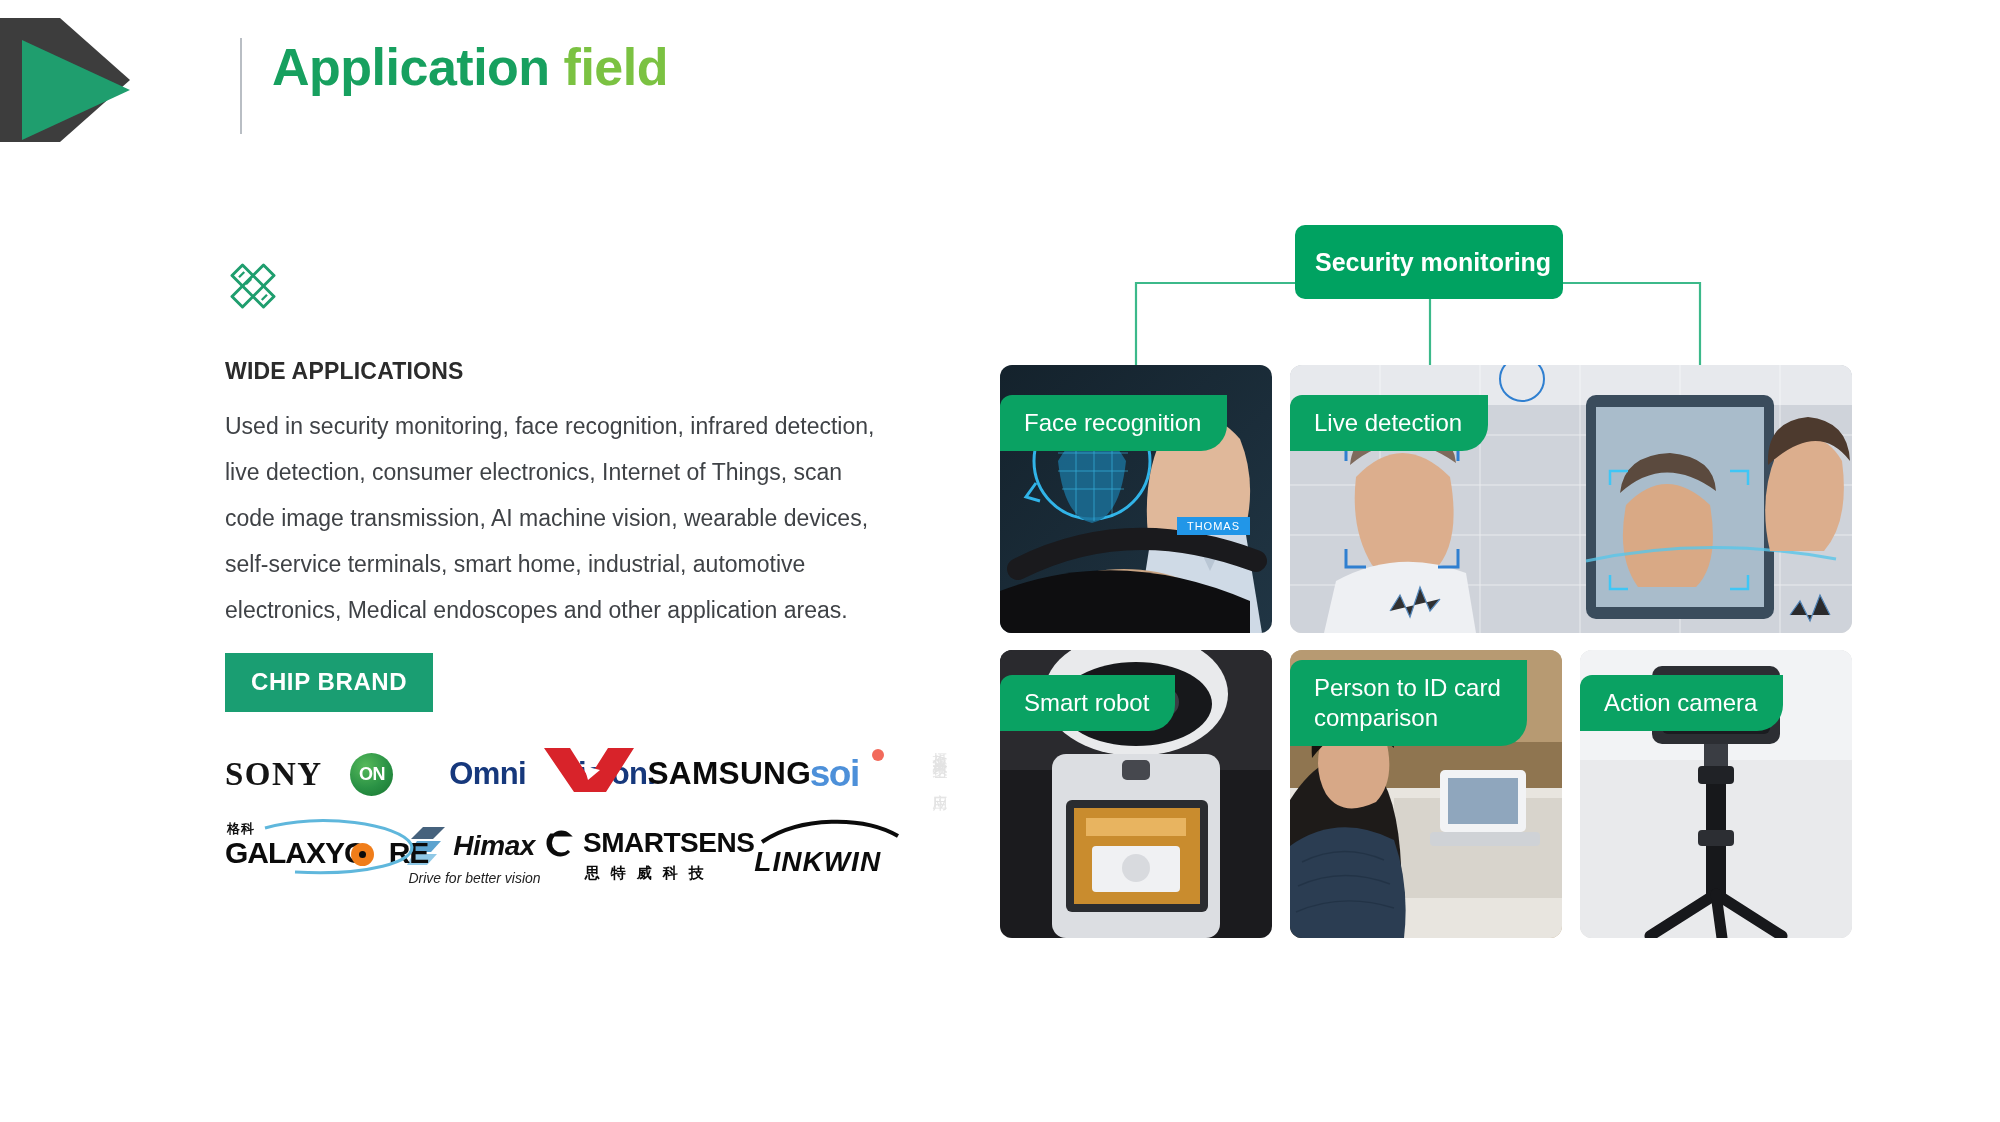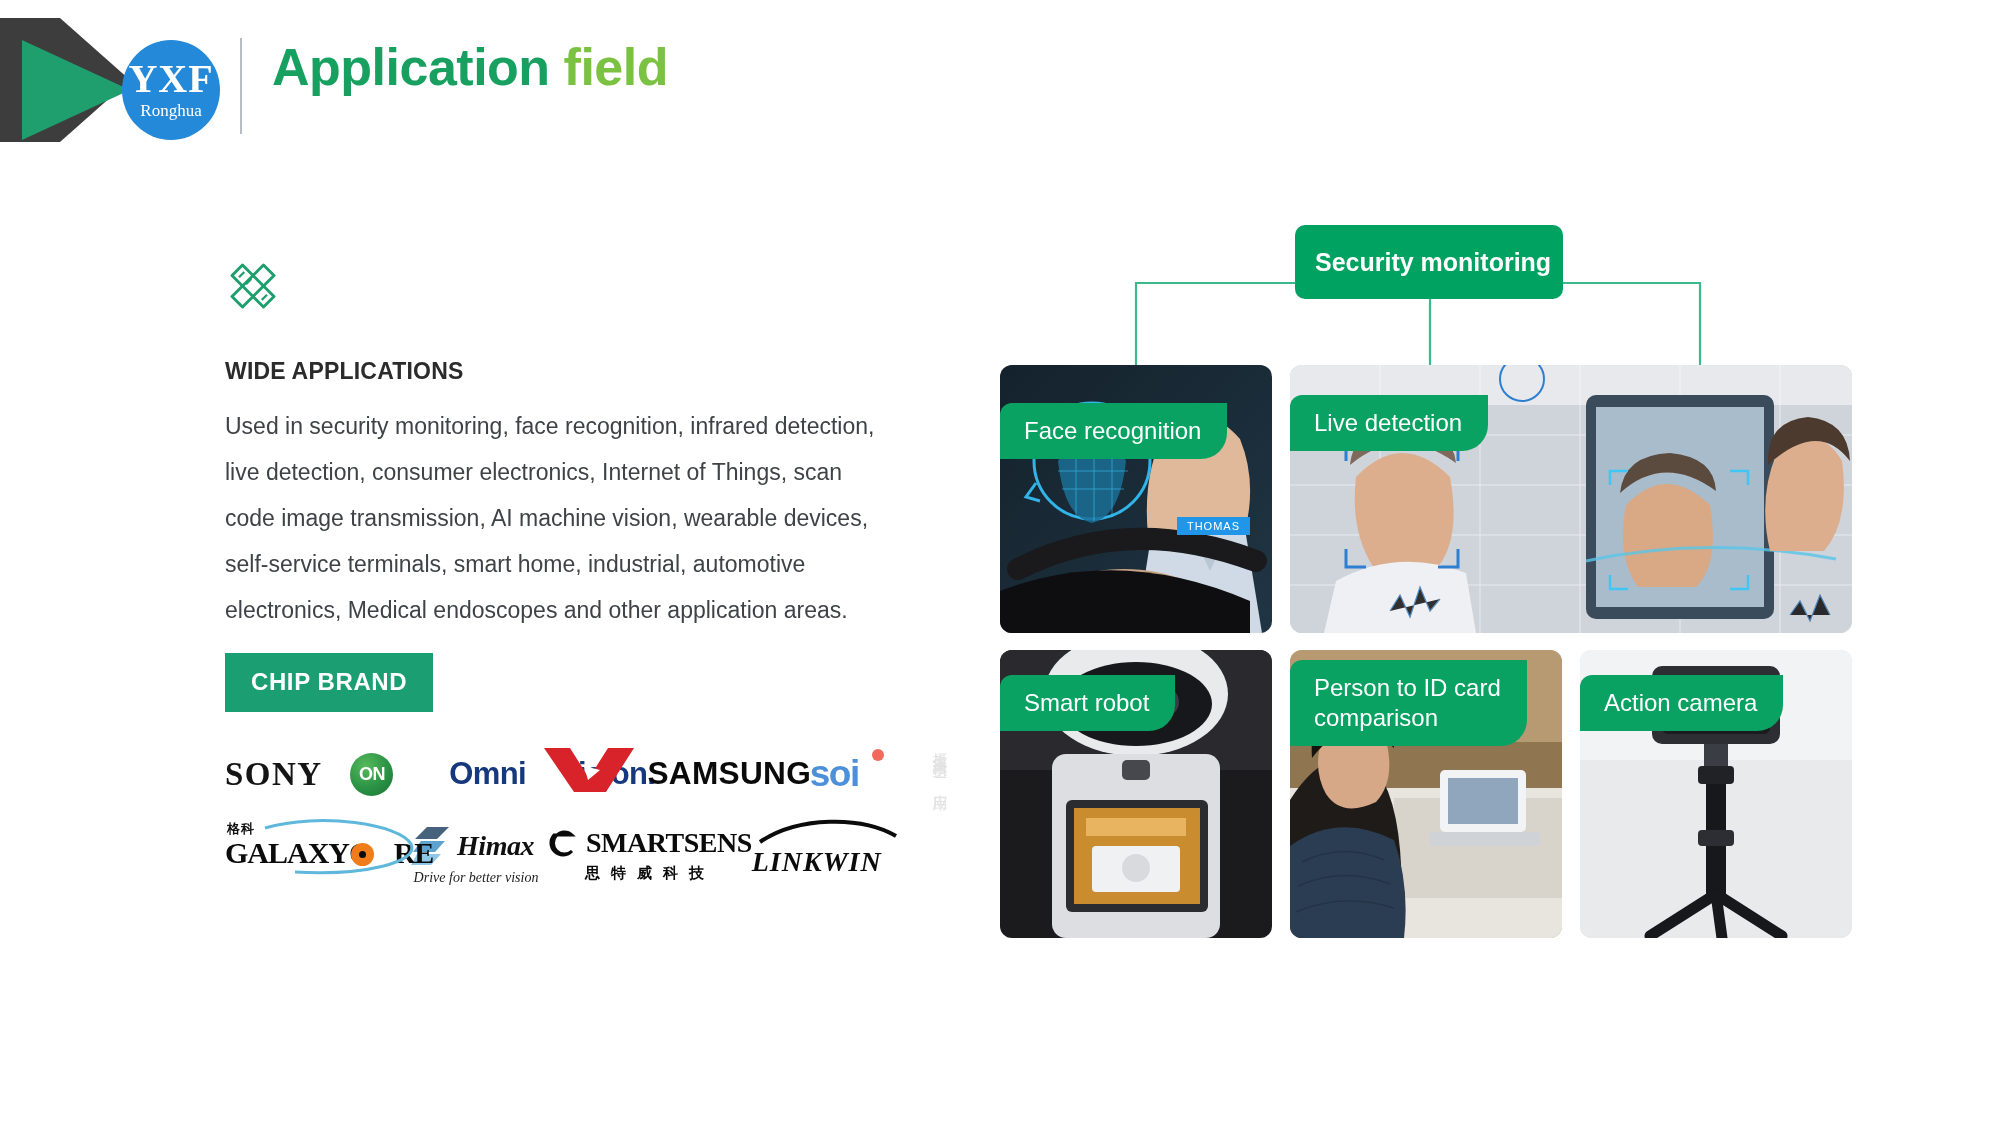--- a/index.html
+++ b/index.html
@@ -66,21 +66,21 @@
     display: inline-block;
     background: #1a9e72;
     color: #ffffff;
     font-size: 24px; font-weight: bold; letter-spacing: 0.6px;
     padding: 15px 26px 16px 26px;
   }
 
   .logo-grid { margin-top: 30px; width: 660px; }
   .logo-row { display: flex; align-items: center; }
   .logo-row.r1 { height: 64px; }
-  .logo-row.r2 { height: 74px; margin-top: 12px; font-family: Liberation Serif, serif; }
+  .logo-row.r2 { height: 74px; margin-top: 12px; }
   .logo-cell { display: flex; align-items: center; justify-content: flex-start; }
 
   .sony {
     font-family: "Liberation Serif", serif;
     font-size: 33px; font-weight: bold; color: #141414;
     letter-spacing: 1.5px;
   }
   .onsemi {
     width: 43px; height: 43px; border-radius: 50%;
     background: radial-gradient(circle at 36% 30%, #56b95a 0%, #2a9245 55%, #17742f 100%);
@@ -152,21 +152,21 @@
     white-space: pre-line;
   }
 
   
   .c-face  { left: 0px;   top: 140px; width: 272px; height: 268px; }
   .c-live  { left: 290px; top: 140px; width: 562px; height: 268px; }
   .c-robot { left: 0px;   top: 425px; width: 272px; height: 288px; }
   .c-idcmp { left: 290px; top: 425px; width: 272px; height: 288px; }
   .c-action{ left: 580px; top: 425px; width: 272px; height: 288px; }
 
-  .lbl-face   { top: 30px; margin-top: 8px; }
+  .lbl-face   { top: 30px; }
   .lbl-live   { top: 30px; }
   .lbl-robot  { top: 25px; }
   .lbl-idcmp  { top: 10px; }
   .lbl-action { top: 25px; }
 
   .thomas-tag {
     position: absolute; right: 22px; top: 152px;
     background: #2196e8; color: #fff;
     font-size: 11px; letter-spacing: 1px;
     padding: 3px 10px;
@@ -177,24 +177,20 @@
 
 <div class="page">
 
   <div class="header">
 
     <svg class="corner-mark" viewBox="0 0 185 140">
       <polygon points="-40,0 60,0 130,62 60,124 -40,124" fill="#3d3d3d"></polygon>
       <polygon points="22,22 130,72 22,122" fill="#1f9e6e"></polygon>
     </svg>
 
-    <div class="logo-badge">
-      <span class="yxf">YXF</span>
-      <span class="ronghua">Ronghua</span>
-    </div>
 
     <div class="vsep"></div>
 
     <div class="title-block">
       <div class="title-main">
         <span class="t1">Application</span>
         <span class="t2">field</span>
       </div>
     </div>
   </div>

